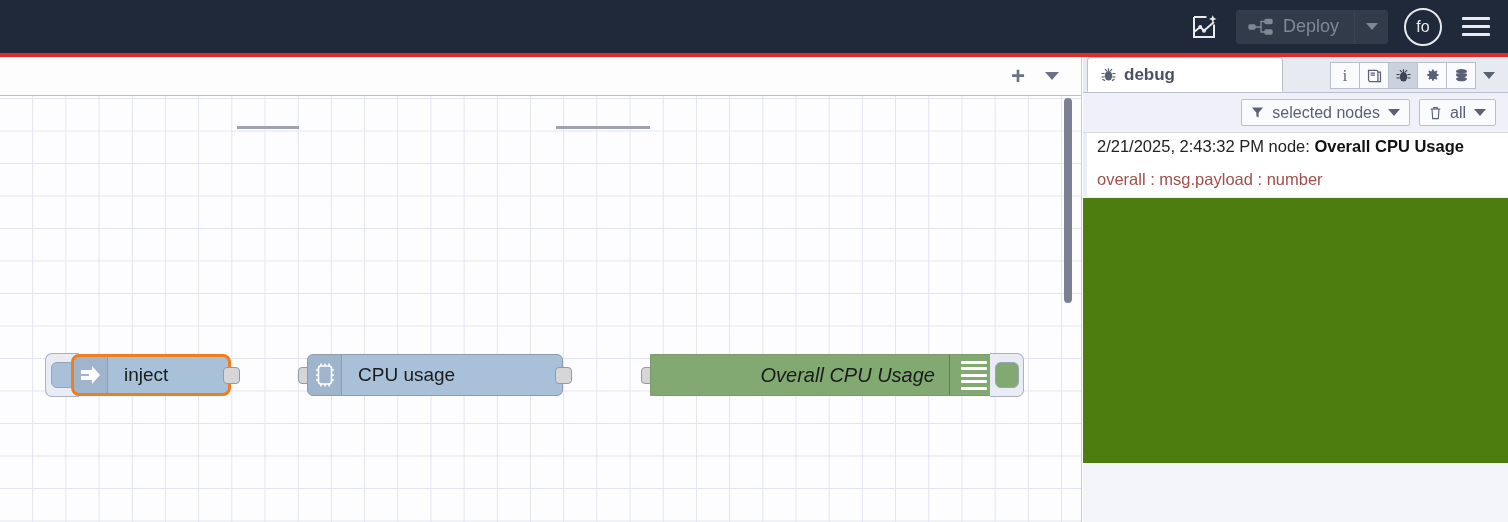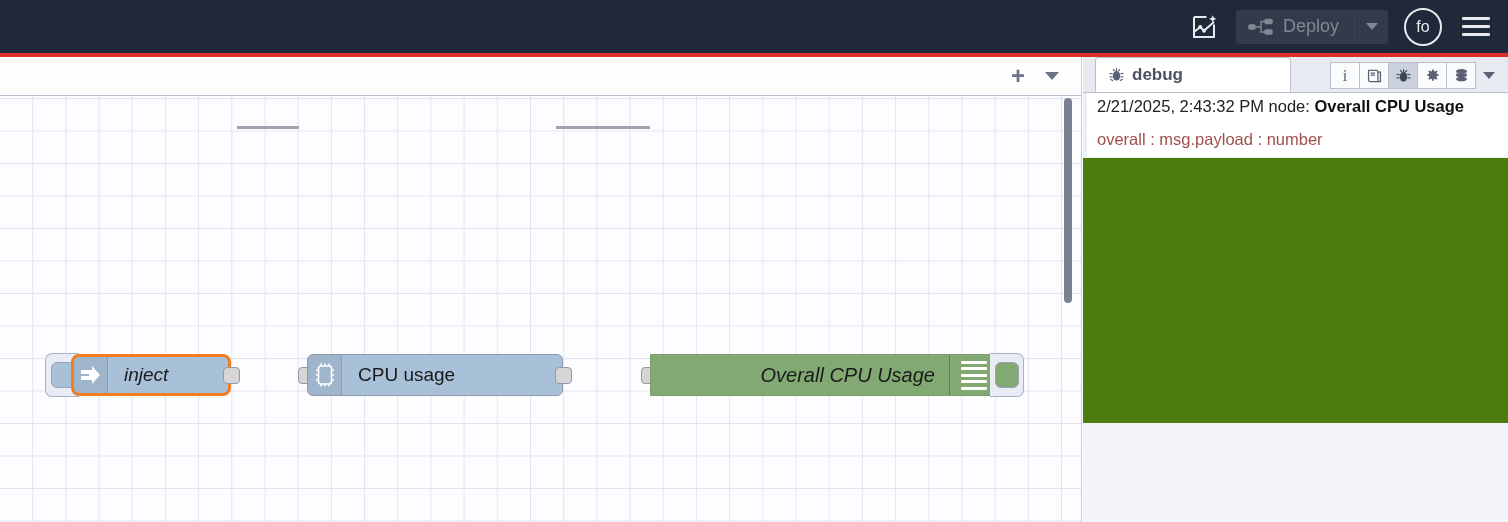--- a/index.html
+++ b/index.html
@@ -96,21 +96,21 @@
   }
   .node-label {
     display: flex; align-items: center; padding: 0 16px;
     font-size: 19px; color: #1b1b1b; white-space: nowrap;
   }
   .blue { background: #a8c0d8; }
   .green { background: #81a971; }
   .green .node-body { border-color: #7c9a6e; }
 
   .node.selected .node-body {
-    border: 3px solid #f07d20; border-radius: 8px; font-style: italic;
+    border: 3px solid #f07d20; border-radius: 8px;
   }
 
   .port {
     position: absolute; width: 17px; height: 17px; top: 13px;
     background: #d6d6d6; border: 1px solid #8f9aad; border-radius: 4px;
   }
   .btn-pad {
     position: absolute; top: -1px; width: 34px; height: 44px;
     background: #e9ecf4; border: 1px solid #a9b1c2; border-radius: 7px;
     display: flex; align-items: center; justify-content: center;
@@ -132,21 +132,21 @@
   }
 
   
   .sidebar {
     position: absolute; left: 1083px; top: 57px; width: 425px; height: 465px;
     background: #f4f5fa;
   }
   .sb-tabrow {
     display: flex; align-items: flex-end; height: 36px;
     border-bottom: 1px solid #b9bfcd; background: #e8eaf2;
-    padding-left: 12px;
+    padding-left: 4px;
   }
   .sb-tab {
     display: flex; align-items: center; gap: 7px;
     height: 35px; padding: 0 16px 0 12px; min-width: 196px;
     background: #fff; border: 1px solid #b9bfcd; border-bottom: 1px solid #fff;
     border-radius: 4px 4px 0 0; font-weight: bold; font-size: 17px; color: #4a5162;
     cursor: pointer;
   }
   .sb-tools { display: flex; align-items: center; gap: 0; margin-left: auto; padding: 0 6px 3px 0; }
   .tool-btn {
@@ -360,20 +360,42 @@
             <ellipse cx="10" cy="9.6" rx="6.5" ry="2.6" fill="#5a6175" stroke="none"></ellipse>
             <ellipse cx="10" cy="14.2" rx="6.5" ry="2.6" fill="#5a6175" stroke="none"></ellipse>
           </svg>
         </div>
         <div class="tool-caret">
           <span class="caret-s"></span>
         </div>
       </div>
     </div>
 
+    <div class="sb-filterrow">
+      <div class="pill">
+        <span>
+          <svg width="13" height="13" viewBox="0 0 14 14" fill="#5a6175">
+            <path d="M1 1.5h12L8.2 7.3V12.5L5.8 11V7.3z"></path>
+          </svg>
+        </span>
+        <span>selected nodes</span>
+        <span class="caret-s" style="border-top-color:#5a6175;"></span>
+      </div>
+      <div class="pill">
+        <span>
+          <svg width="13" height="14" viewBox="0 0 14 16" fill="none" stroke="#5a6175" stroke-width="1.3">
+            <path d="M1.5 3.5h11"></path>
+            <path d="M5 3.5V1.8h4v1.7"></path>
+            <path d="M3 3.5l.8 11h6.4l.8-11"></path>
+          </svg>
+        </span>
+        <span>all</span>
+        <span class="caret-s" style="border-top-color:#5a6175;"></span>
+      </div>
+    </div>
 
     <div class="sb-messages">
       <div class="msg">
         <div class="msg-head">
           <span>2/21/2025, 2:43:32 PM</span>
           <span>node: </span><span class="msg-node">Overall CPU Usage</span>
         </div>
         <div class="msg-topic">overall : msg.payload : number</div>
       </div>
     </div>

